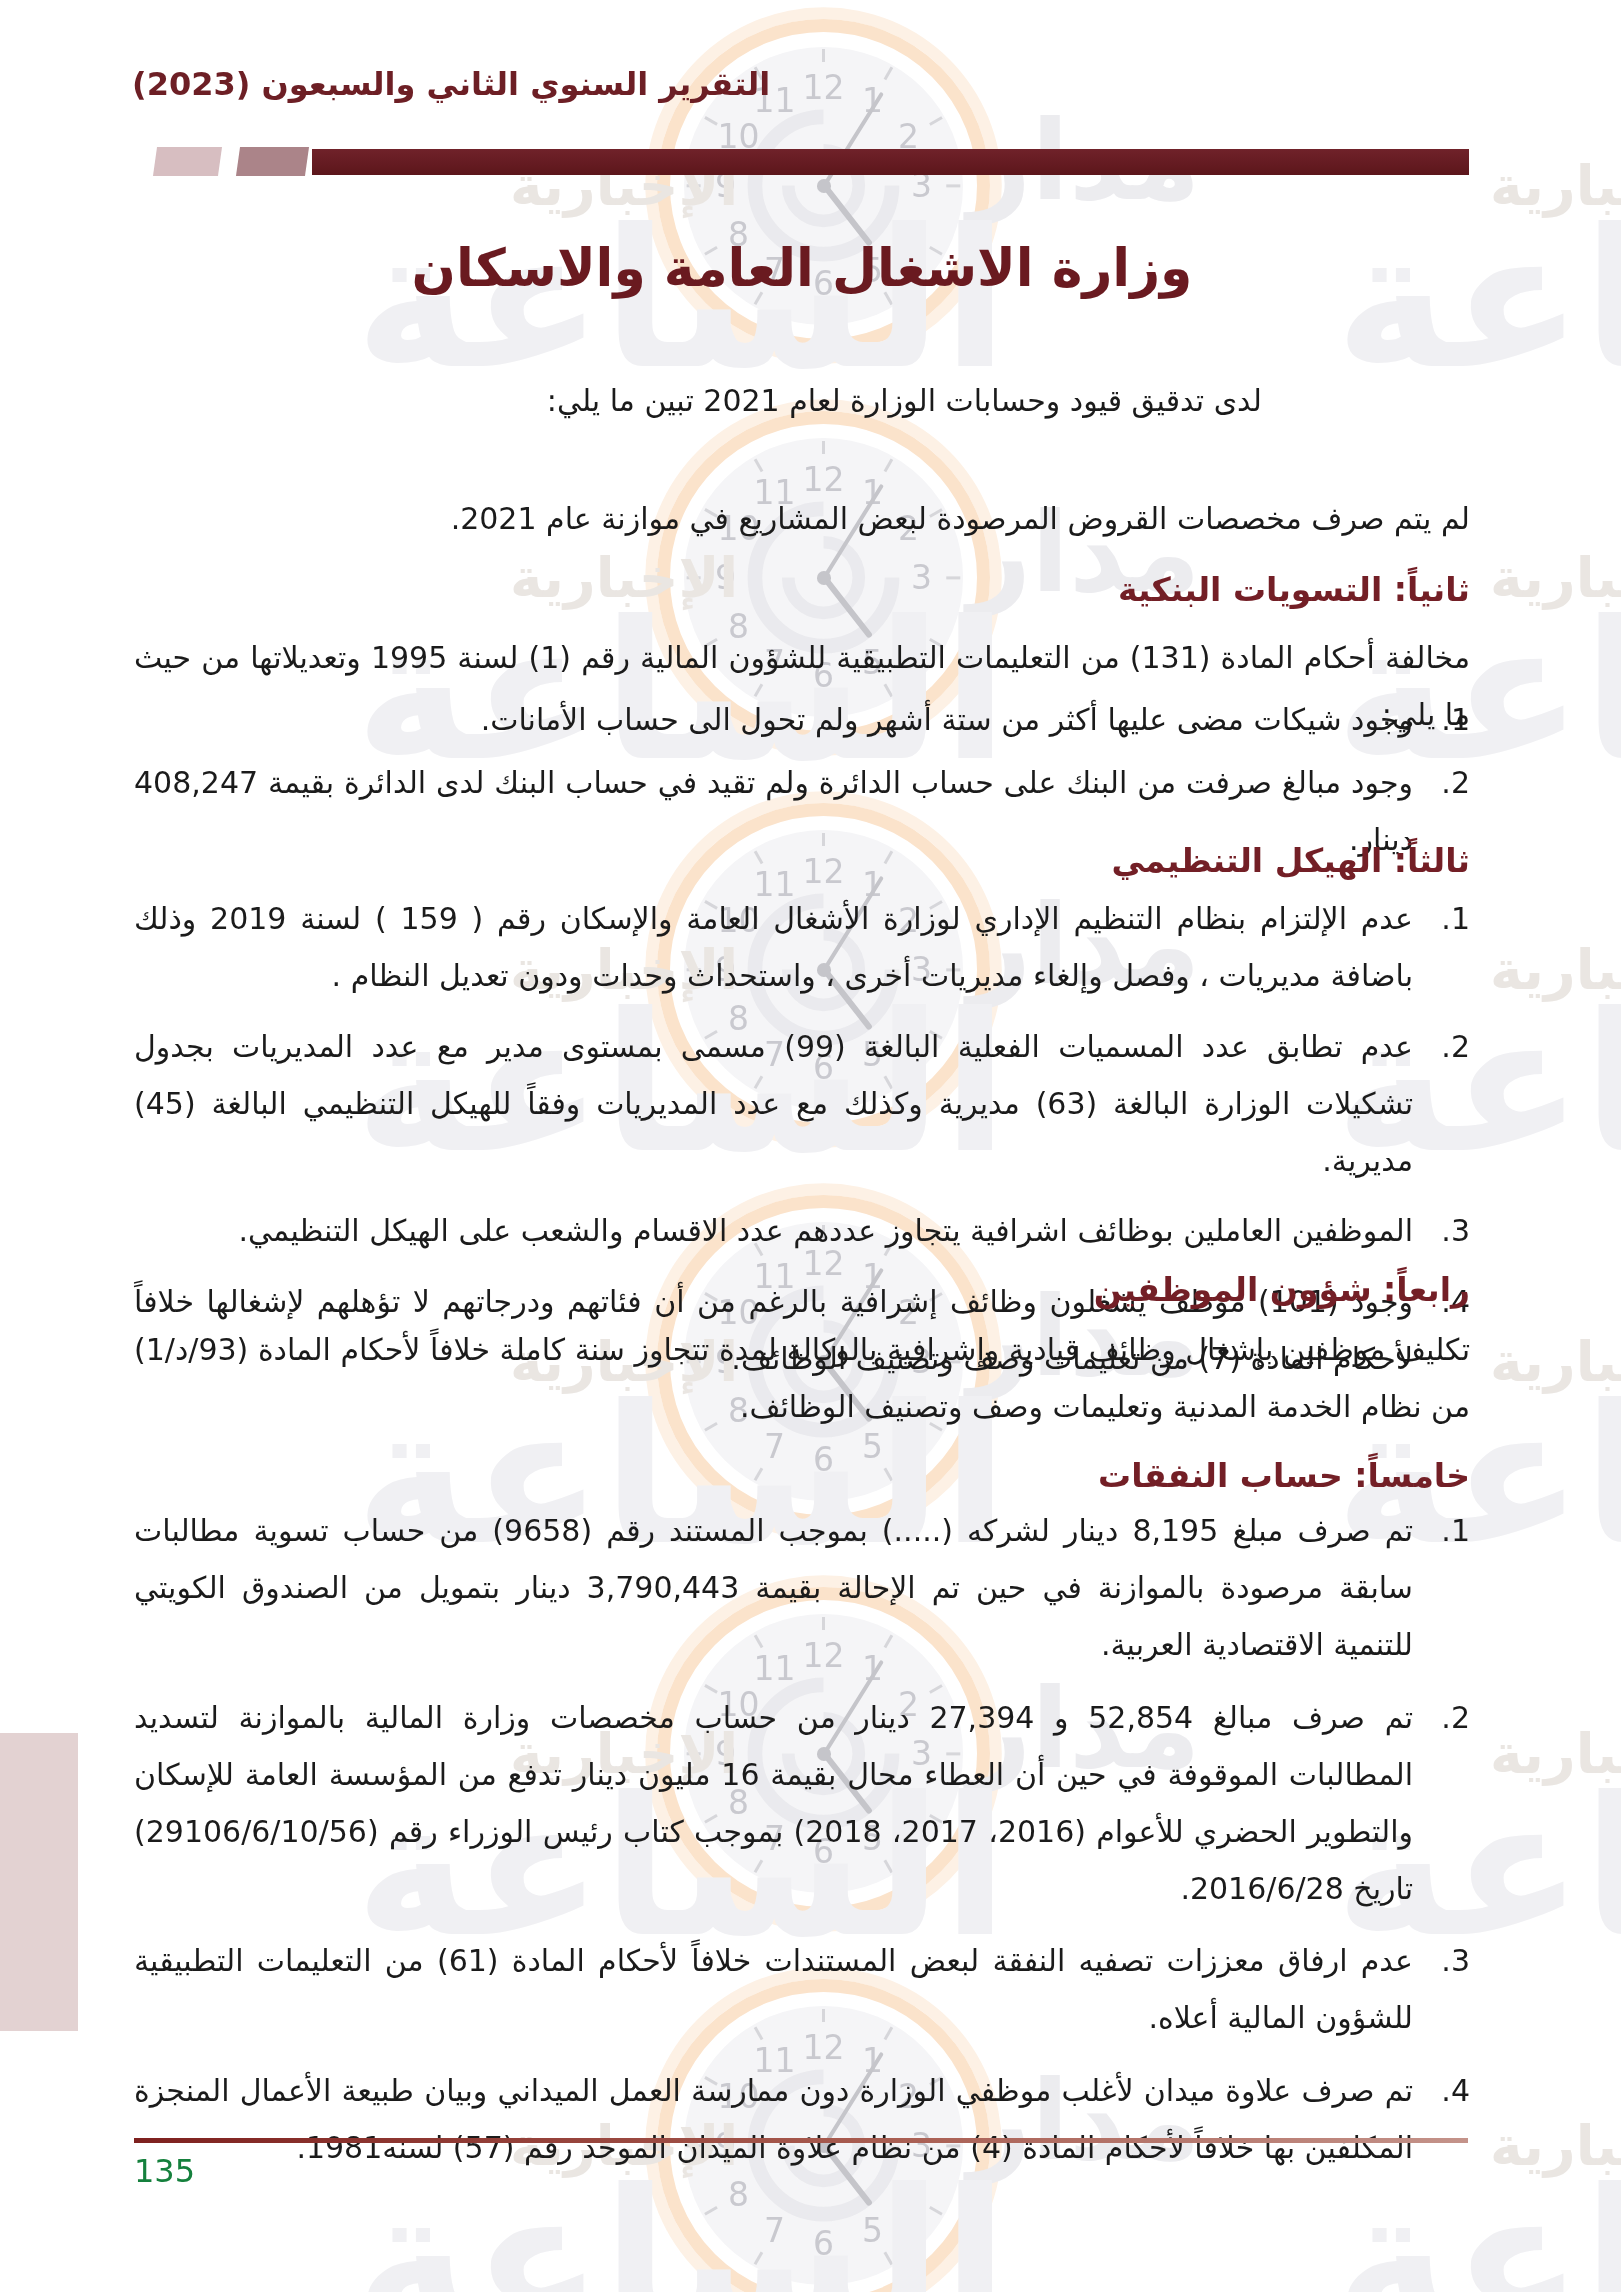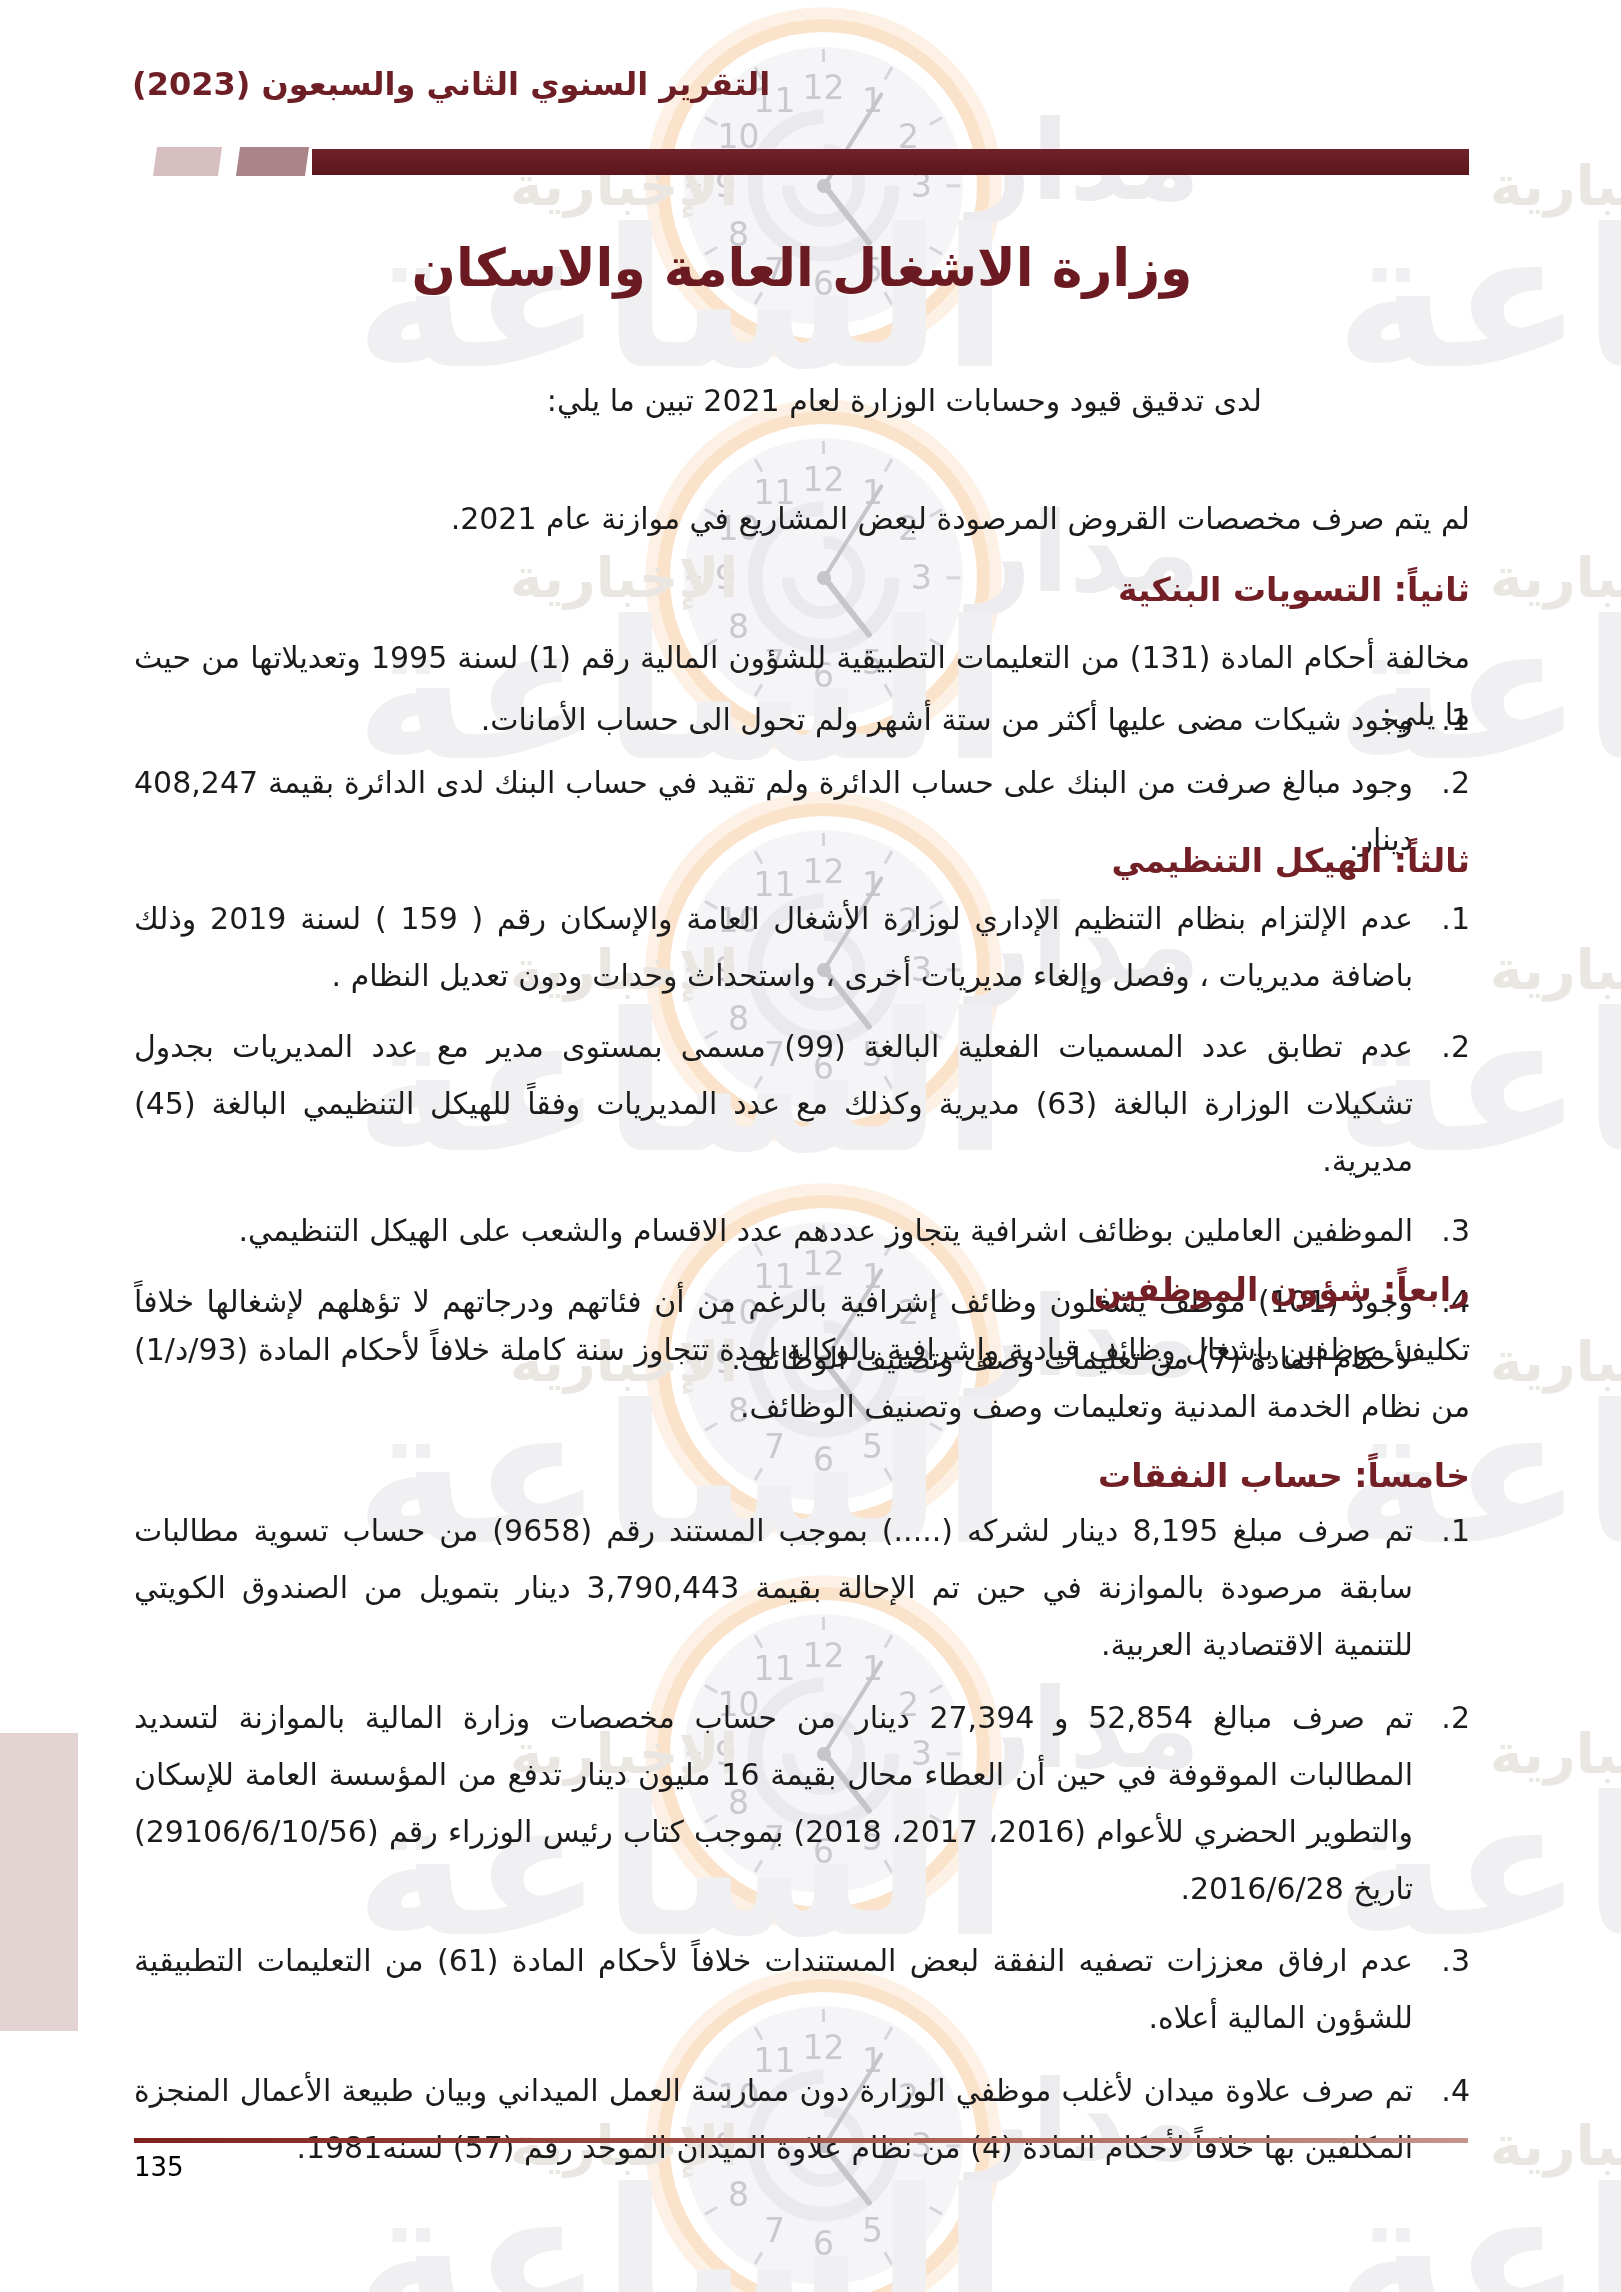--- a/index.html
+++ b/index.html
@@ -48,21 +48,21 @@
   .ul2 .li{margin-bottom:5.9px;}
   .ul3 .li{margin-bottom:13.7px;}
   .ul5 .li{margin-bottom:15.7px;}
   .li-num{flex:0 0 57px;text-align:right;}
   .li-txt{flex:1;}
 
   
   .side-accent{position:absolute;left:0;top:1733px;width:78px;height:298px;background:#e3d2d2;z-index:1;}
   .foot-line{position:absolute;left:134px;top:2138px;width:1334px;height:4.9px;z-index:2;
              background:linear-gradient(90deg,#7e211f,#a85c50 55%,#c4938a);}
-  .page-num{position:absolute;left:134px;top:2152px;z-index:2;font-size:26px;color:#000000;}
+  .page-num{position:absolute;left:134px;top:2152px;z-index:2;font-size:32px;color:#15803d;}
 </style>
 </head>
 <body>
 
 <div class="page">
 
   <div class="wm-layer" id="wm-layer">
       <div class="wm-tile" style="top: -9.8px;">
         <div class="wm-clock" style="left: 657px; top: 29px;">
           <div class="wm-ring"></div>

